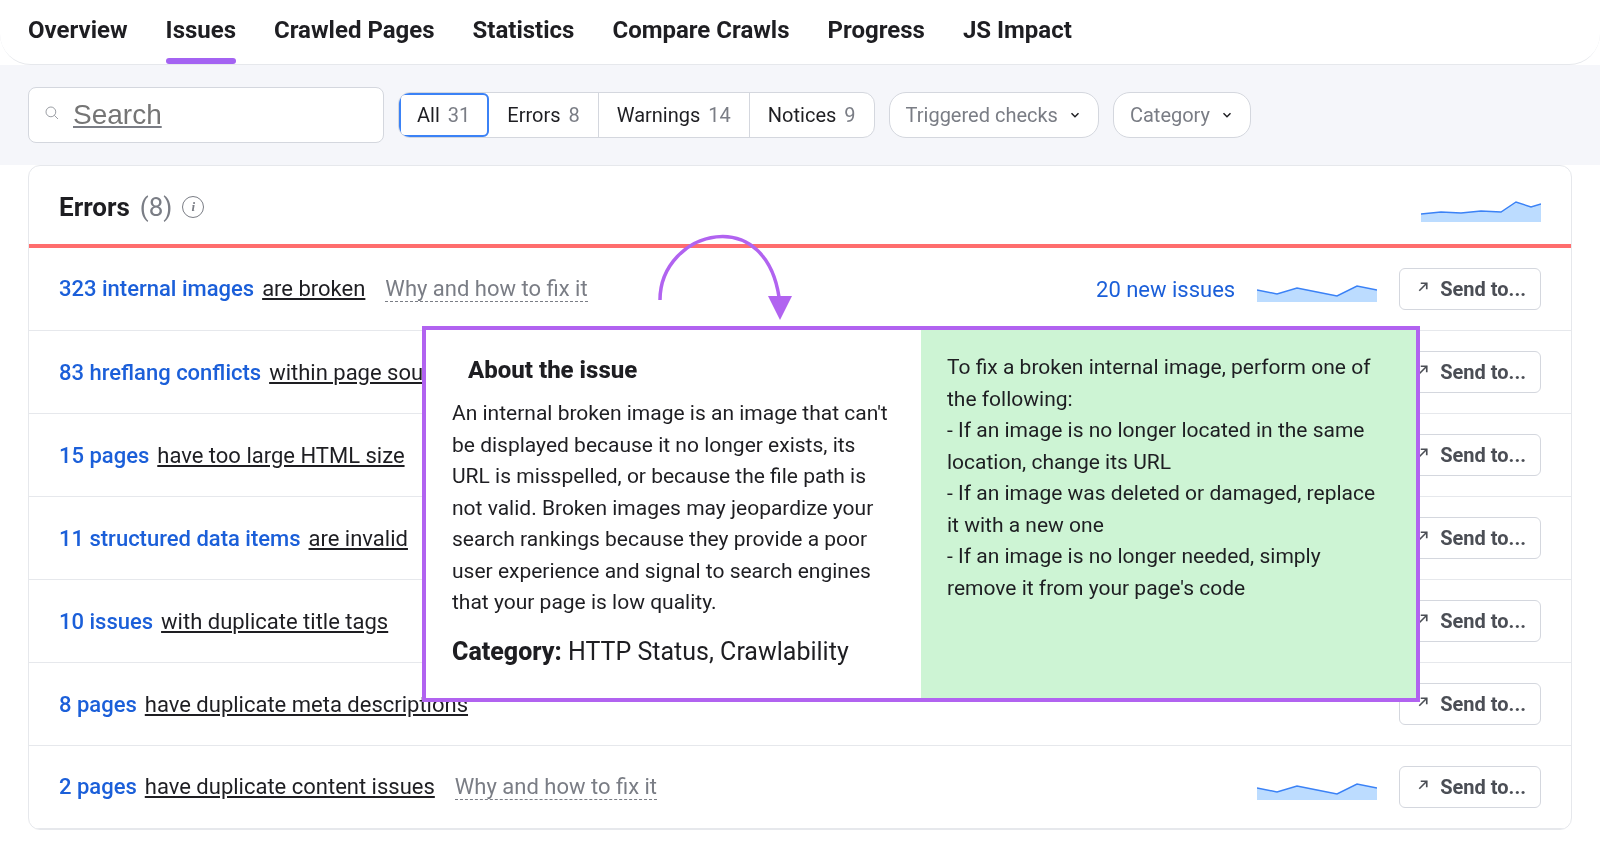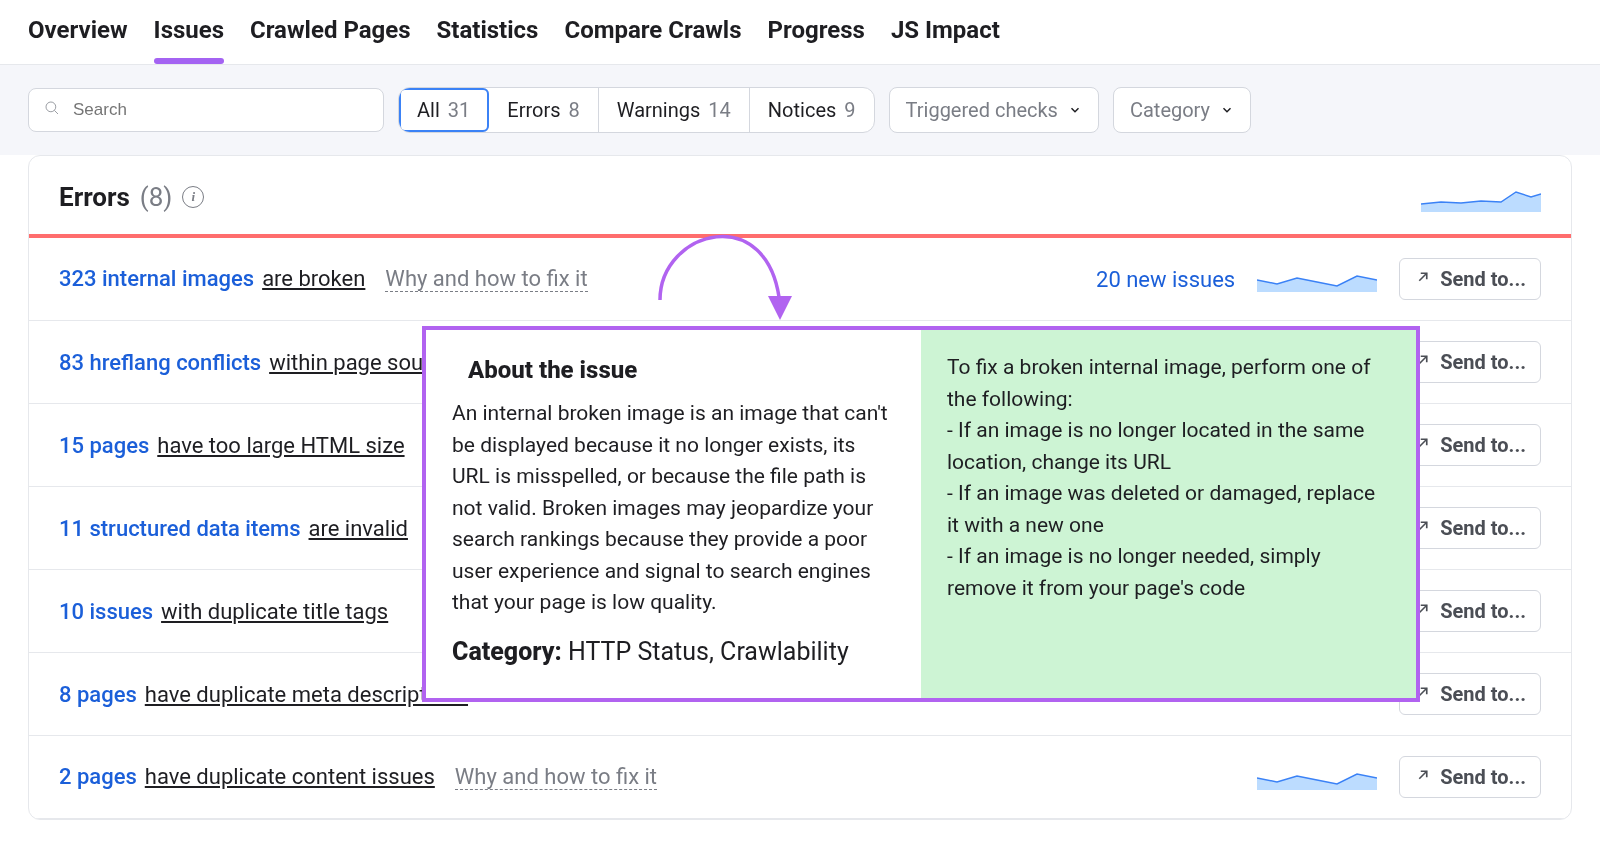--- a/index.html
+++ b/index.html
@@ -12,35 +12,35 @@
     --bg:#f5f6fa;
     --red:#ff6d6d;
     --green:#cdf4d4;
     --panel-purple:#b163f0;
     --spark:#bcdcff;
   }
   html,body{margin:0;padding:0;font-family:-apple-system,BlinkMacSystemFont,"Segoe UI",Roboto,Helvetica,Arial,sans-serif;color:var(--text);background:#fff;}
   body{width:1600px;height:866px;overflow:hidden;position:relative;}
 
   
-  .tabs{display:flex;gap:26px;padding:16px 28px 16px 28px;border-bottom:1px solid var(--light-border);font-size:24px;font-weight:700;}
+  .tabs{display:flex;gap:38px;padding:16px 28px 16px 28px;border-bottom:1px solid var(--light-border);font-size:24px;font-weight:700;border-radius:31px;}
   .tab{cursor:pointer;position:relative;padding-bottom:4px;}
   .tab.active::after{content:"";position:absolute;left:0;right:0;bottom:-16px;height:6px;background:var(--purple);border-radius:3px;}
 
   
   .toolbar{display:flex;gap:14px;padding:22px 28px;align-items:center;background:var(--bg);}
   .search{display:flex;align-items:center;gap:10px;border:1px solid var(--border);border-radius:8px;background:#fff;padding:10px 14px;width:326px;}
   .search svg{width:18px;height:18px;stroke:var(--muted);fill:none;}
-  .search input{border:none;outline:none;font-size:17px;color:var(--muted);background:transparent;width:100%;}
+  .search input{border:none;outline:none;font-size:28px;color:var(--muted);background:transparent;width:100%;text-decoration:underline;}
   .seg{display:flex;border:1px solid var(--border);border-radius:12px;overflow:hidden;background:#fff;}
   .seg-btn{padding:10px 18px;font-size:20px;display:flex;gap:8px;align-items:center;border-right:1px solid var(--border);cursor:pointer;}
   .seg-btn:last-child{border-right:none;}
   .seg-btn.active{outline:2px solid #3b82f6;outline-offset:-2px;border-radius:6px;}
   .seg-btn .count{color:var(--muted);}
-  .dd{border:1px solid var(--border);border-radius:8px;background:#fff;padding:10px 16px;font-size:20px;color:var(--muted);display:flex;gap:10px;cursor:pointer;}
+  .dd{border:1px solid var(--border);border-radius:17px;background:#fff;padding:10px 16px;font-size:20px;color:var(--muted);display:flex;gap:10px;cursor:pointer;}
   .dd svg{width:14px;height:14px;stroke:var(--text);fill:none;stroke-width:2.5;}
 
   
   .panel{margin:0 28px;border:1px solid var(--light-border);border-radius:12px;background:#fff;overflow:hidden;}
   .panel-header{display:flex;align-items:center;justify-content:space-between;padding:26px 30px 22px 30px;border-bottom:4px solid var(--red);}
   .panel-title{font-size:26px;font-weight:700;display:flex;align-items:center;gap:10px;}
   .panel-title .sub{font-weight:400;color:var(--muted);}
   .info-dot{width:20px;height:20px;border:1.5px solid var(--muted);border-radius:50%;display:inline-flex;align-items:center;justify-content:center;font-family:Georgia,serif;font-style:italic;font-size:13px;color:var(--muted);}
   .spark{width:120px;height:30px;}
   .spark path.area{fill:var(--spark);stroke:none;}

